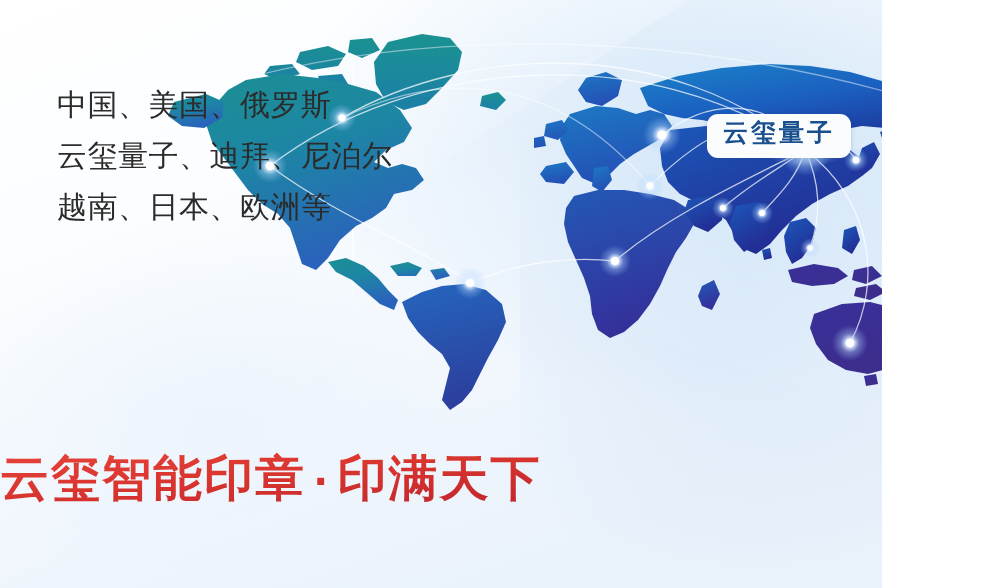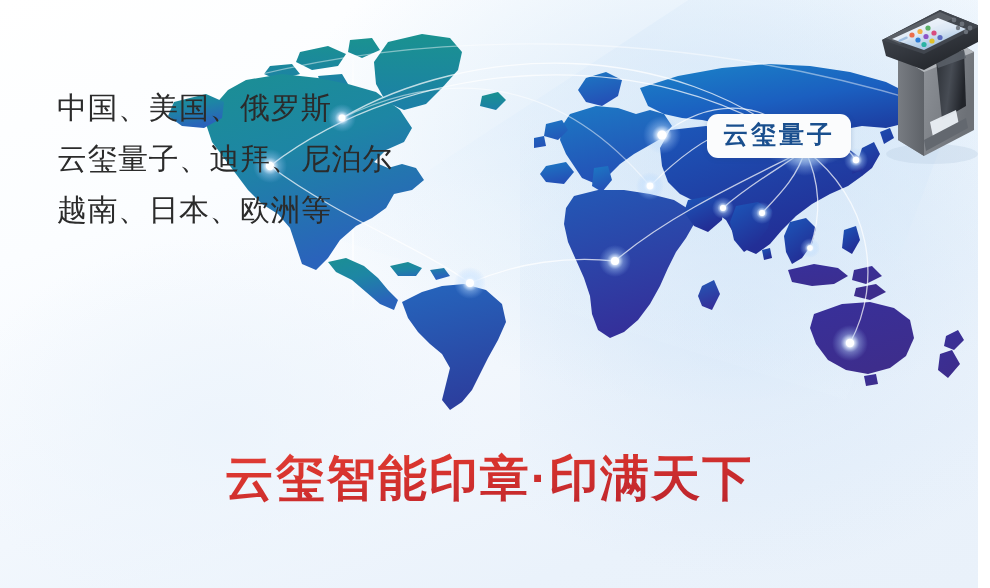--- a/index.html
+++ b/index.html
@@ -3,24 +3,24 @@
 <meta charset="utf-8">
 <title>云玺智能印章</title>
 <style>
   html, body {
     margin: 0;
     padding: 0;
     background: #ffffff;
   }
   #poster {
     position: relative;
-    width: 978px;
+    width: 882px;
     height: 588px;
     overflow: hidden;
-    font-family: Liberation Sans, sans-serif;
+    font-family: Liberation Mono, monospace;
     background: linear-gradient(160deg, #ffffff 0%, #fbfdff 28%, #f2f7fd 58%, #eaf2fb 82%, #e9f1fa 100%);
   }
 
   
   .bg-wash-a {
     position: absolute;
     left: 300px; top: -120px;
     width: 760px; height: 520px;
     background: radial-gradient(ellipse at 55% 50%, rgba(188,216,243,.55) 0%, rgba(205,227,246,.28) 45%, rgba(255,255,255,0) 72%);
     pointer-events: none;
@@ -94,21 +94,20 @@
     letter-spacing: 3px;
     line-height: 1.18;
     white-space: nowrap;
   }
 
   
   #headline {
     position: absolute;
     left: 0; right: 0;
     top: 446px;
-    text-align: center;
     font-size: 49px;
     font-weight: bold;
     letter-spacing: 2px;
     white-space: nowrap;
     background: linear-gradient(175deg, #e8453c 0%, #d8342e 38%, #c1272d 72%, #b82128 100%);
     -webkit-background-clip: text;
     background-clip: text;
     color: transparent;
     -webkit-text-fill-color: transparent;
   }

